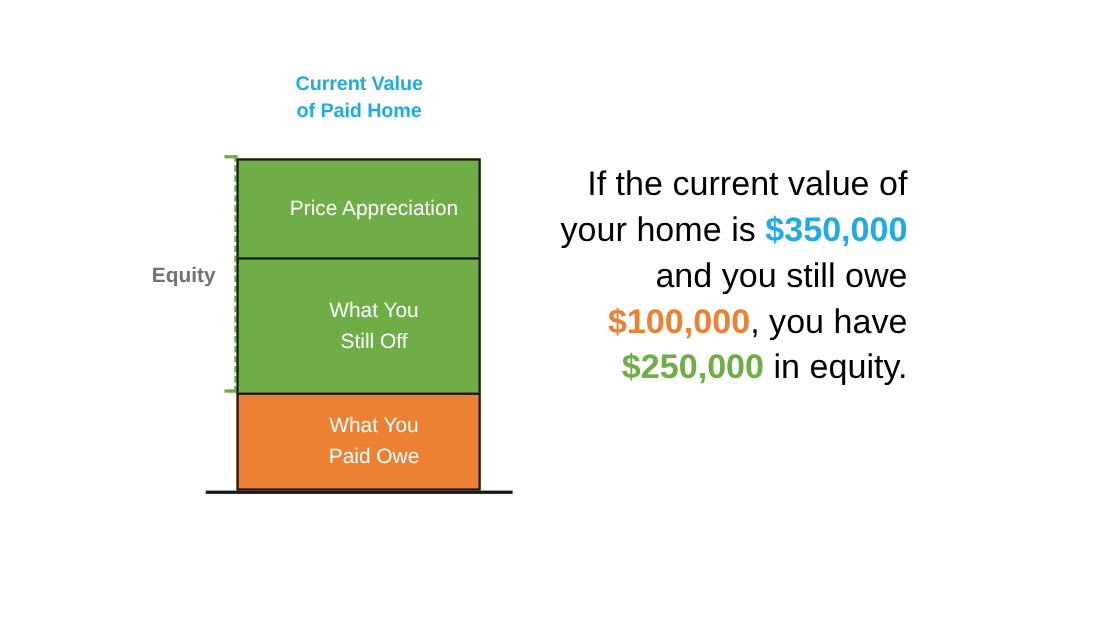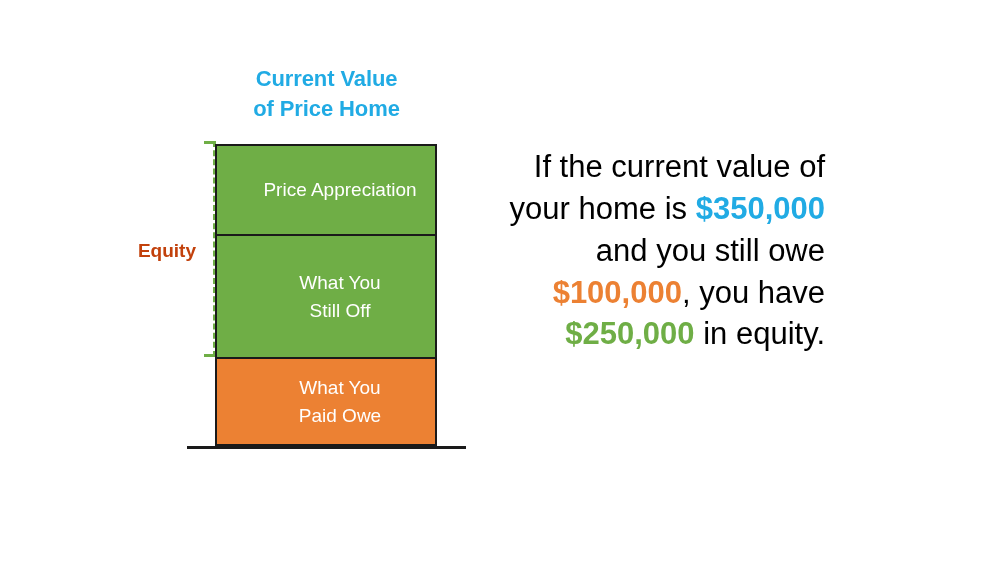--- a/index.html
+++ b/index.html
@@ -24,21 +24,21 @@
     width: 500px;
     height: 563px;
   }
 
   #chart-title {
     position: absolute;
     left: 215px;
     top: 64px;
     width: 223px;
     text-align: center;
-    font-size: 22px;
+    font-size: 18px;
     font-weight: bold;
     line-height: 1.35;
     color: #21ABE4;
     letter-spacing: -0.1px;
   }
   #chart-title .title-line { display: block; }
 
   
   #stacked-bar {
     position: absolute;
@@ -117,21 +117,21 @@
   #bracket-tick-bottom { bottom: 0; }
 
   #equity-label {
     position: absolute;
     left: 126px;
     top: 240px;
     width: 70px;
     text-align: right;
     font-size: 19px;
     font-weight: bold;
-    color: #c2410c;
+    color: #737373;
   }
 
   
   #caption {
     position: absolute;
     left: 495px;
     top: 146px;
     width: 330px;
     text-align: right;
     font-size: 31px;
@@ -143,21 +143,21 @@
   .amount-orange { color: #EC8133; }
   .amount-green { color: #6FAE46; }
 </style>
 </head>
 <body>
 
 <div id="chart-area">
 
   <div id="chart-title">
     <span class="title-line">Current Value</span>
-    <span class="title-line">of Price Home</span>
+    <span class="title-line">of Paid Home</span>
   </div>
 
   <div id="equity-bracket">
     <div id="bracket-vline"></div>
     <div class="bracket-tick" id="bracket-tick-top"></div>
     <div class="bracket-tick" id="bracket-tick-bottom"></div>
   </div>
 
   <div id="equity-label">Equity</div>
 

